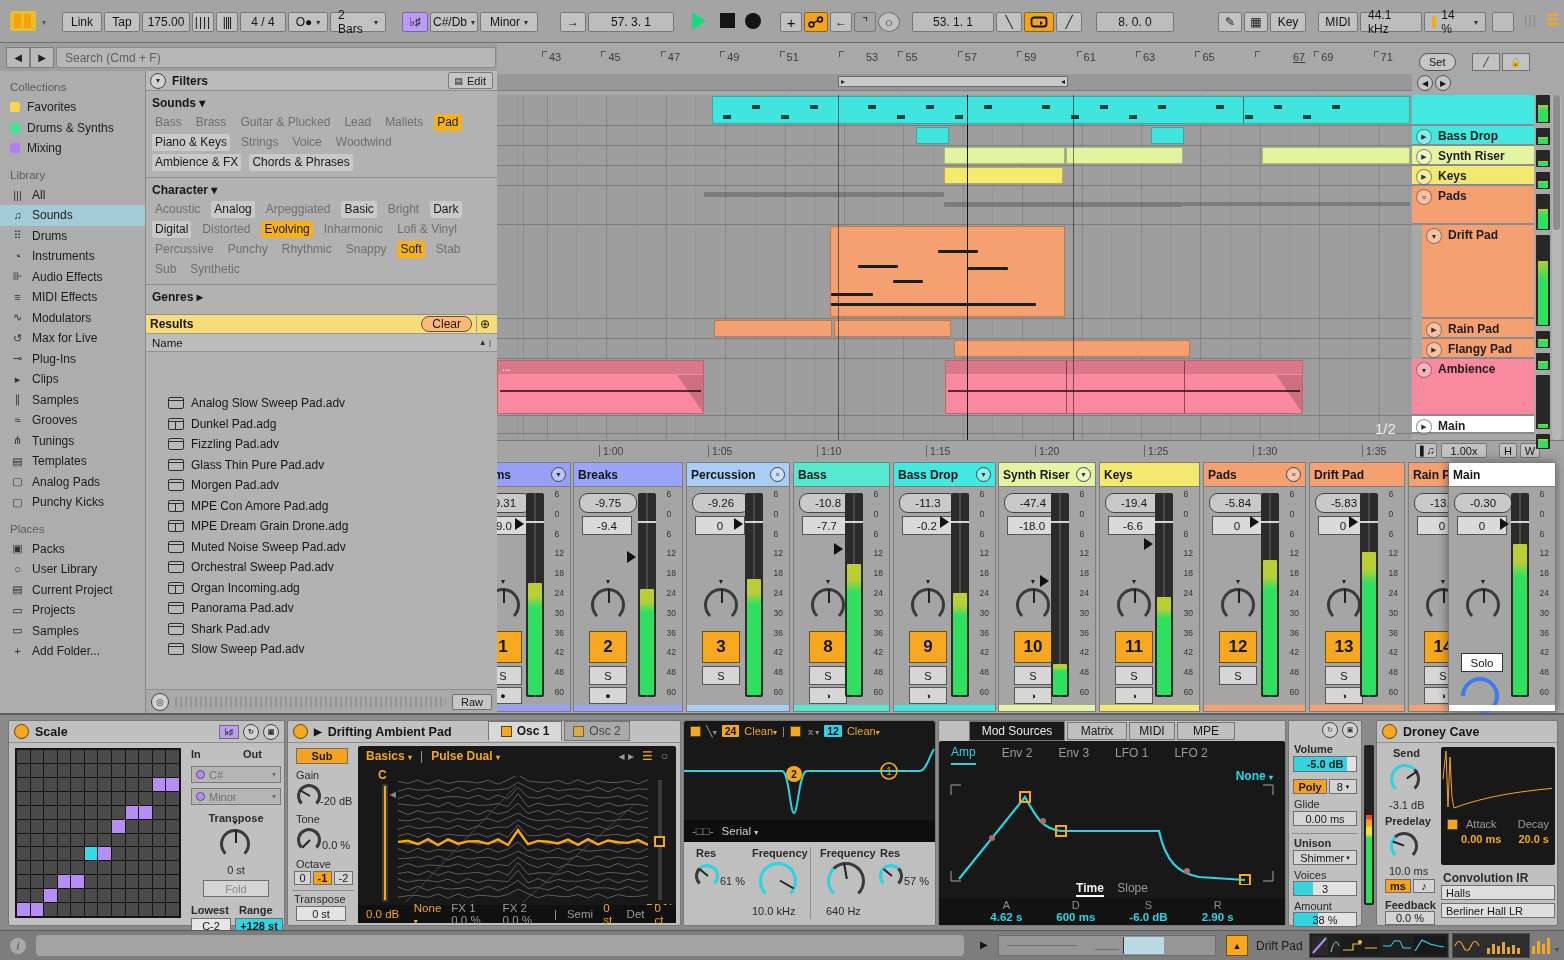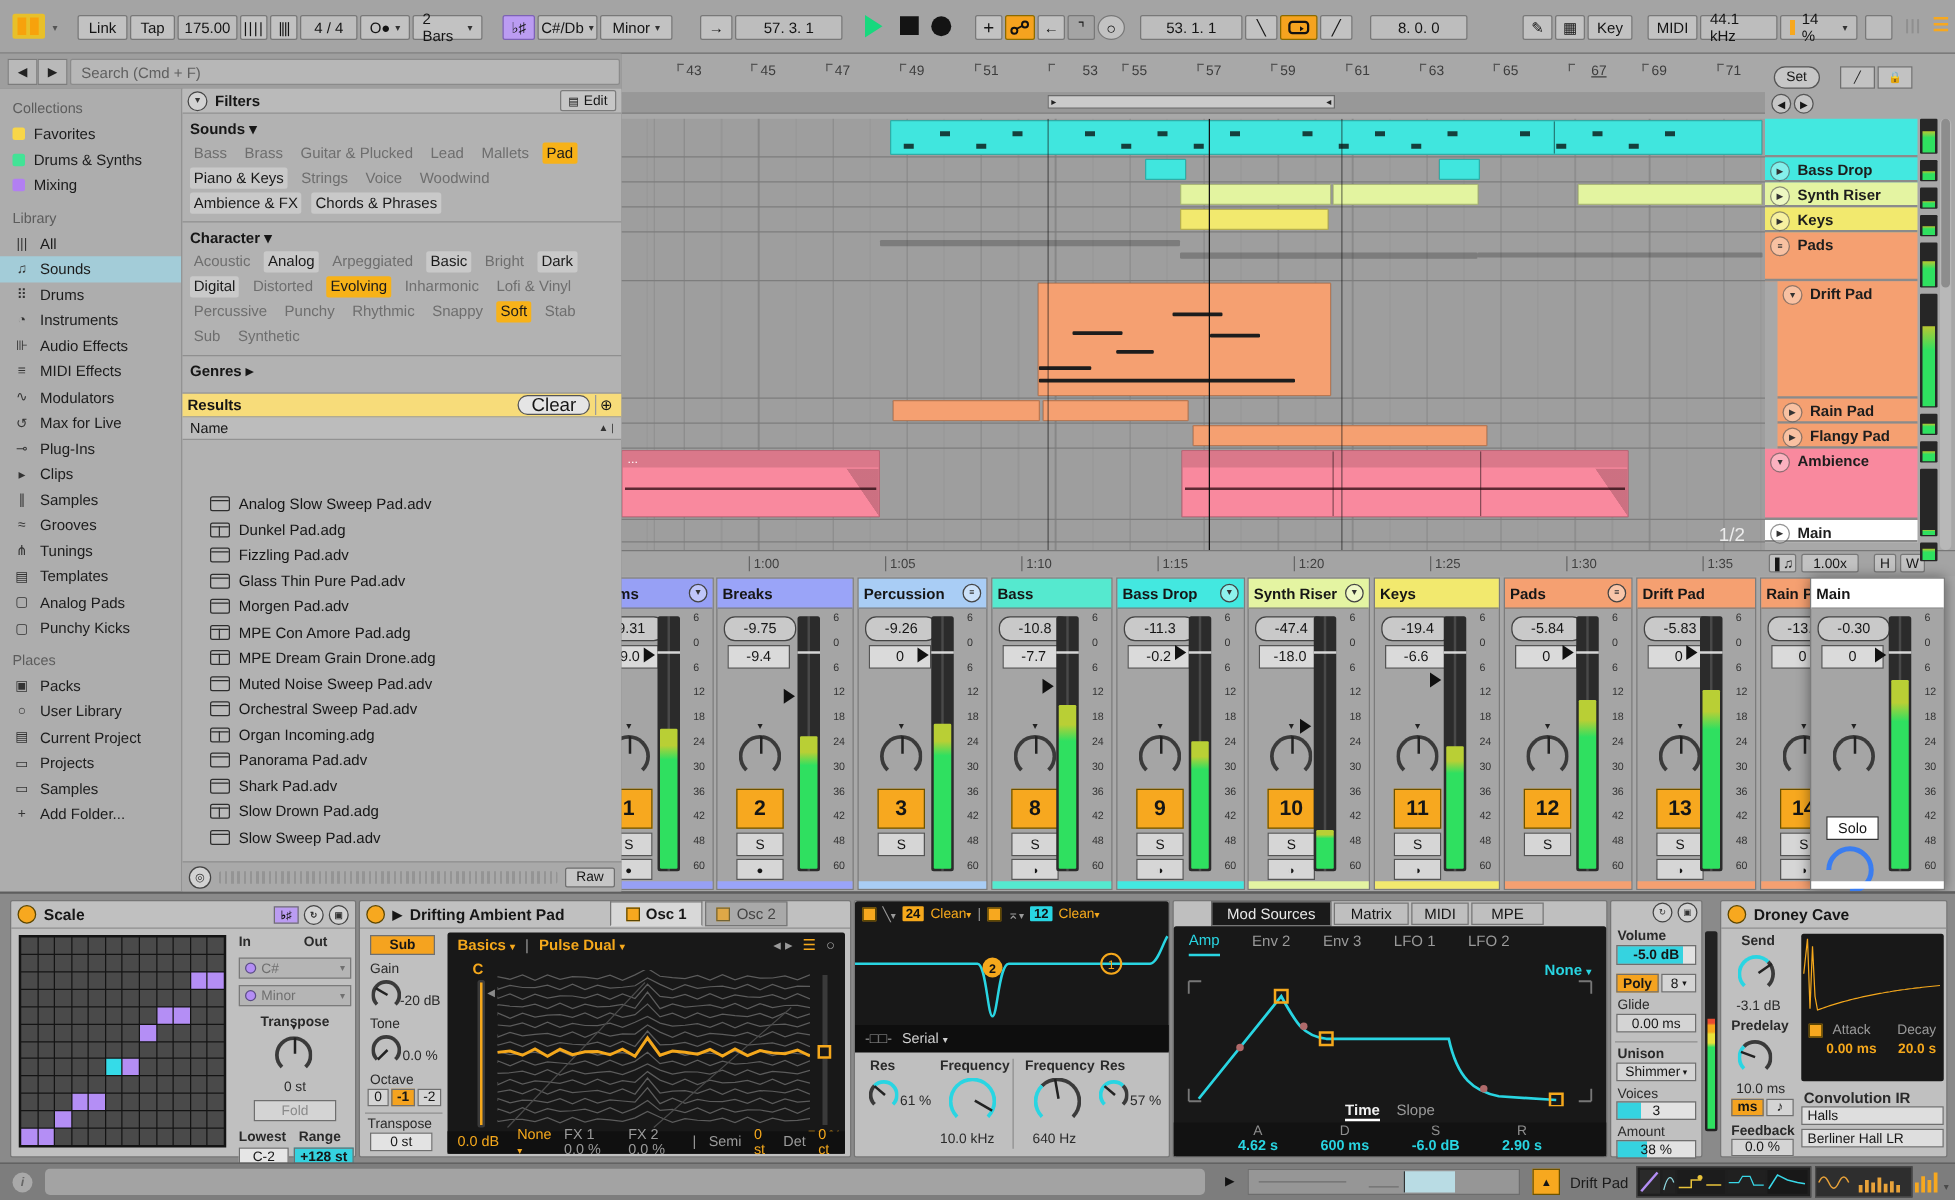--- a/index.html
+++ b/index.html
@@ -38,21 +38,21 @@
   #filt-head{height:19px;background:#bababa;border-bottom:1px solid #8f8f8f;display:flex;align-items:center;padding:0 4px;gap:6px;}
   .circ{width:14px;height:14px;border:1px solid #444;border-radius:50%;display:inline-flex;align-items:center;justify-content:center;font-size:7px;color:#333;background:#d2d2d2;}
   #edit-btn{margin-left:auto;height:15px;border:1px solid #7c7c7c;background:#c6c6c6;border-radius:2px;font-size:11px;display:flex;align-items:center;padding:0 6px;gap:4px;}
   .fgroup{border-bottom:1px solid #8f8f8f;padding:3px 6px 6px 6px;}
   .fgtitle{font-weight:bold;font-size:12px;margin:2px 0 4px 0;}
   .tags{display:flex;flex-wrap:wrap;gap:3px 8px;line-height:17px;}
   .tag{font-size:12px;padding:0 3px;border-radius:2px;color:#6e6e6e;}
   .tag.avail{background:#c9c9c9;color:#1a1a1a;}
   .tag.active{background:#f7b219;color:#1a1a1a;}
   #results-bar{height:18px;background:#f7dc7a;display:flex;align-items:center;padding:0 4px;border-bottom:1px solid #9a9a9a;}
-  #clear-btn{margin-left:auto;border:1px solid #555;border-radius:9px;background:#e5e5e5;font-size:15px;padding:0 10px;height:14px;display:flex;align-items:center;}
+  #clear-btn{margin-left:auto;border:1px solid #555;border-radius:9px;background:#fdba74;font-size:12px;padding:0 10px;height:14px;display:flex;align-items:center;}
   #plus-btn{width:16px;height:16px;border-left:1px solid #9a9a9a;display:flex;align-items:center;justify-content:center;font-size:12px;margin-left:4px;}
   #name-head{height:17px;background:#bcbcbc;border-bottom:1px solid #929292;display:flex;align-items:center;padding:0 6px;font-size:11.5px;}
   #sorticon{margin-left:auto;font-size:8px;color:#333;}
   #reslist{position:absolute;top:322px;left:0;right:0;bottom:24px;overflow:hidden;}
   .res-row{height:20.5px;display:flex;align-items:center;padding-left:22px;gap:7px;font-size:12px;}
   .res-row.sel{background:#b5dde7;}
   .pre-ic{width:14px;height:10px;border:1px solid #2e2e2e;border-radius:2px;position:relative;background:#b9b9b9;}
   .pre-ic::after{content:"";position:absolute;left:0;right:0;top:2px;border-top:1px solid #2e2e2e;}
   .pre-ic.adg::before{content:"";position:absolute;top:2px;bottom:0;left:6px;border-left:1px solid #2e2e2e;}
   #previewrow{position:absolute;left:0;bottom:0;width:351px;height:24px;background:#a9a9a9;border-top:1px solid #8f8f8f;display:flex;align-items:center;padding:0 5px;gap:6px;box-sizing:border-box;}
@@ -647,21 +647,21 @@
         <div class="barnum" style="left: 467.8px;">57</div>
         <div class="bartick" style="left: 520.2px;"></div>
         <div class="barnum" style="left: 527.2px;">59</div>
         <div class="bartick" style="left: 579.6px;"></div>
         <div class="barnum" style="left: 586.6px;">61</div>
         <div class="bartick" style="left: 639px;"></div>
         <div class="barnum" style="left: 646px;">63</div>
         <div class="bartick" style="left: 698.4px;"></div>
         <div class="barnum" style="left: 705.4px;">65</div>
         <div class="bartick" style="left: 757.8px;"></div>
-        <div class="barnum" style="left: 776px; text-decoration: underline;">67</div>
+        <div class="barnum" style="left: 796px; text-decoration: underline;">67</div>
         <div class="bartick" style="left: 817.2px;"></div>
         <div class="barnum" style="left: 824.2px;">69</div>
         <div class="bartick" style="left: 876.6px;"></div>
         <div class="barnum" style="left: 883.6px;">71</div>
       </div>
     <div id="scrub">
       <div id="loopbrace" style="left: 341px; width: 230px;">
           <span>▸</span>
           <span>◂</span>
         </div>
@@ -1059,24 +1059,20 @@
           </div>
           <div class="res-row">
             <span class="pre-ic"></span>
             <span>Panorama Pad.adv</span>
           </div>
           <div class="res-row">
             <span class="pre-ic"></span>
             <span>Shark Pad.adv</span>
           </div>
           <div class="res-row">
-            <span class="pre-ic adg"></span>
-            <span>Slow Drown Pad.adg</span>
-          </div>
-          <div class="res-row">
             <span class="pre-ic"></span>
             <span>Slow Sweep Pad.adv</span>
           </div>
         </div>
       <div id="previewrow">
         <span class="circ" style="width:16px;height:16px;font-size:9px">◎</span>
         <div id="pv-wave"></div>
         <div id="raw-btn">Raw</div>
       </div>
     </div>

